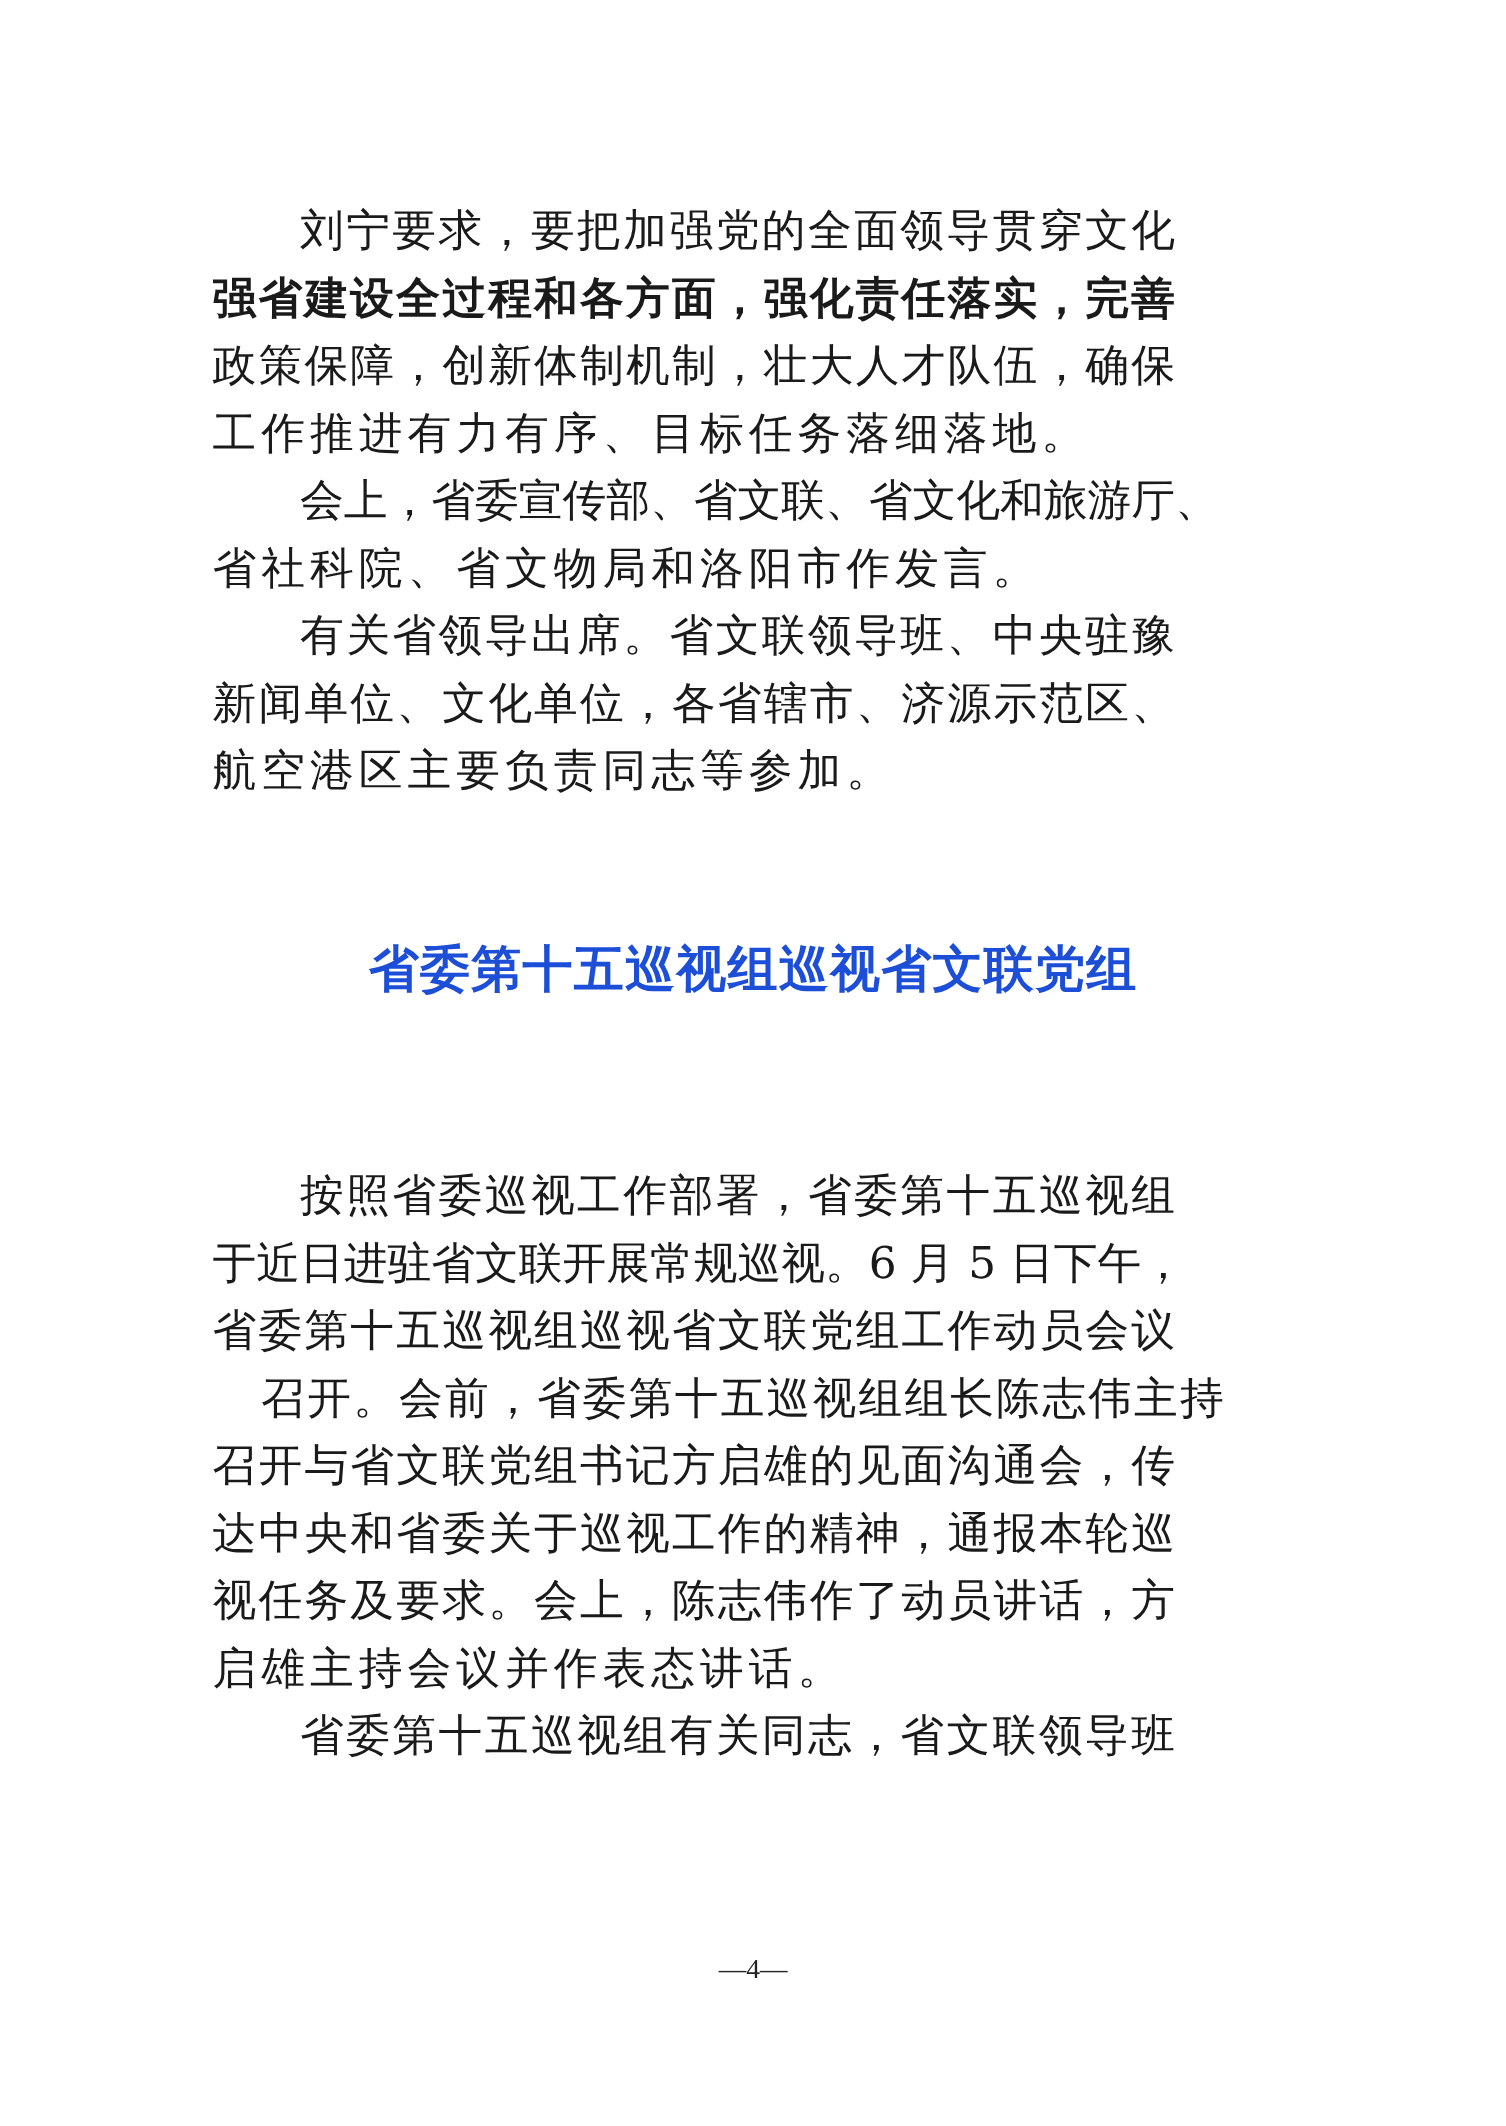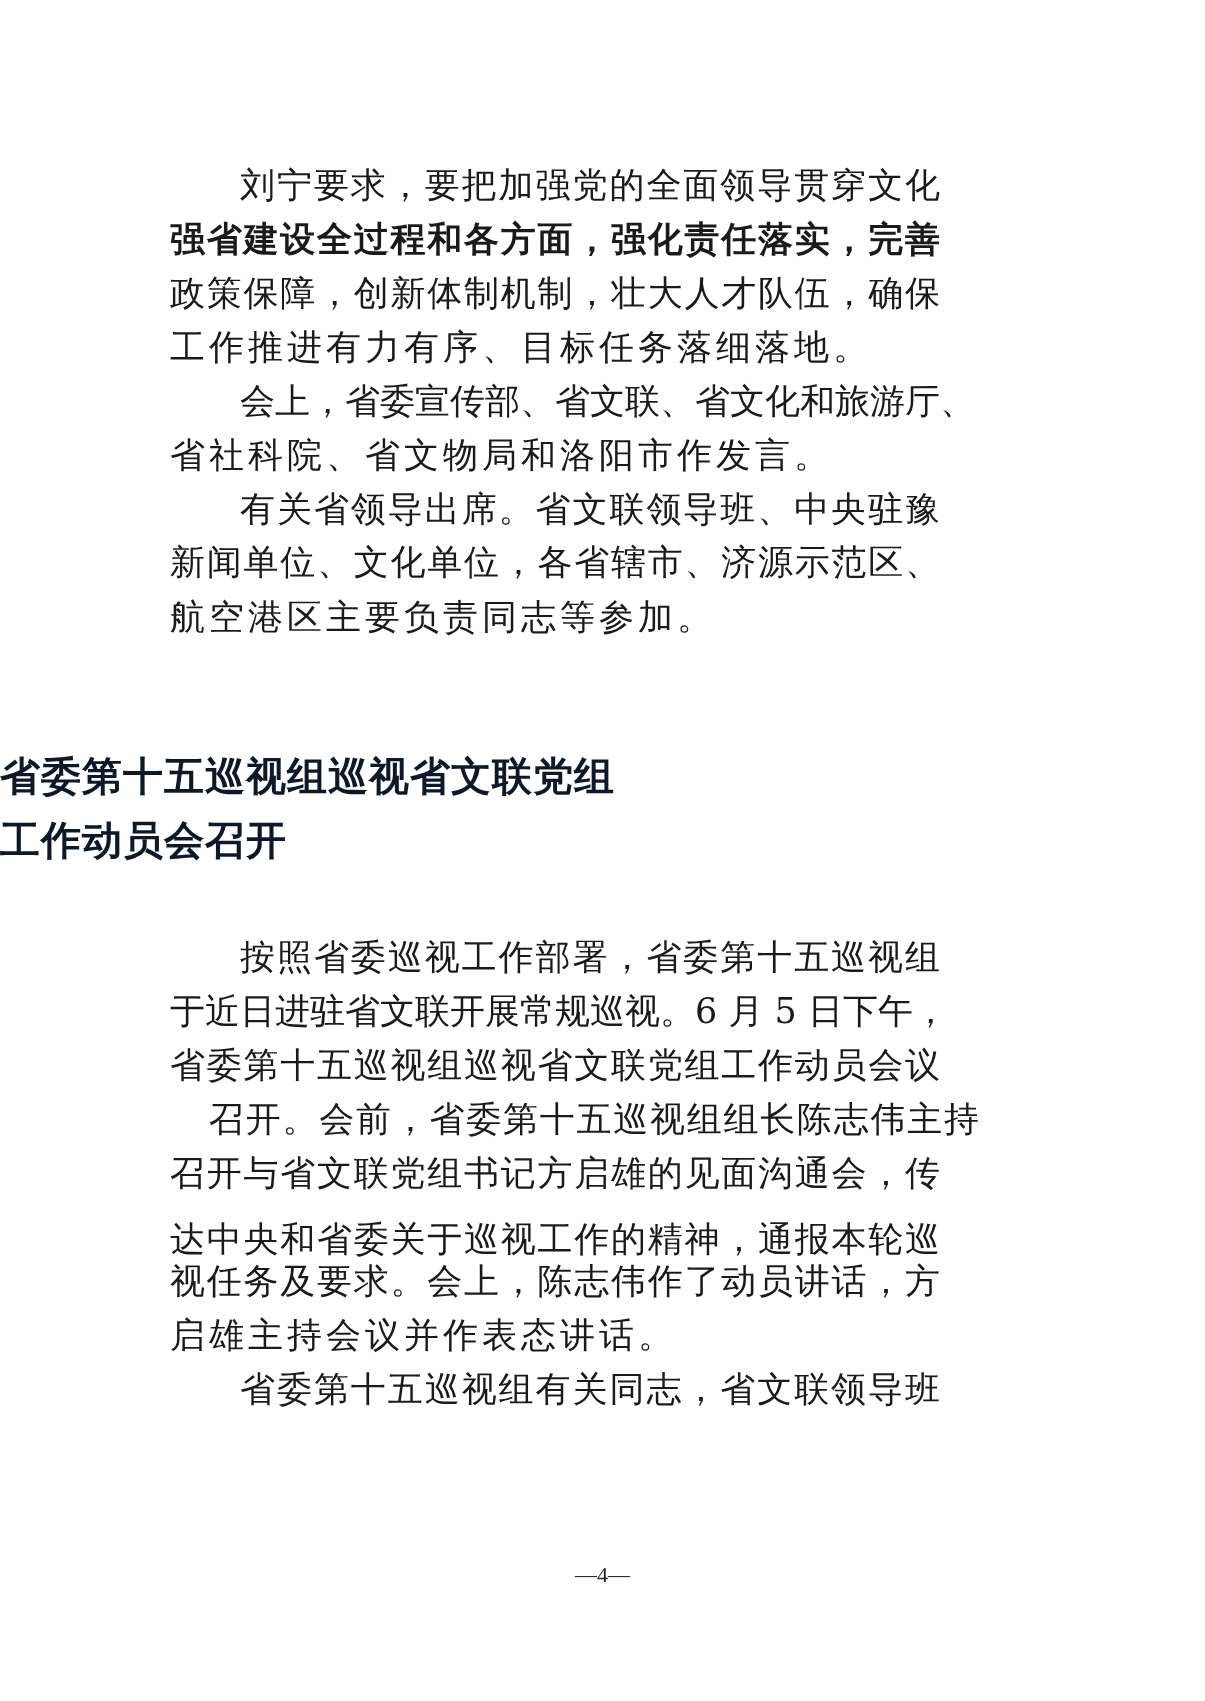--- a/index.html
+++ b/index.html
@@ -37,26 +37,26 @@
       width: 700px;
     }
     .line.last {
       text-align-last: left;
       letter-spacing: 4px;
     }
     .heading {
       position: absolute;
       left: 0;
       width: 1205px;
-      text-align: left;
+      text-align: center;
       font-family: "DejaVu Sans", "Liberation Sans", sans-serif;
       font-weight: bold;
       font-size: 40px;
       line-height: 48px;
-      color: #0f172a;
+      color: #1d4ed8;
       letter-spacing: 1px;
     }
     .page-number {
       position: absolute;
       left: 0;
       width: 1205px;
       top: 1562px;
       text-align: center;
       font-size: 22px;
       line-height: 26px;
@@ -81,29 +81,28 @@
     <div class="line last" style="top:435px;">省社科院、省文物局和洛阳市作发言。</div>
   </div>
 
   <div>
     <div class="line indent" style="top:489px;">有关省领导出席。省文联领导班、中央驻豫</div>
     <div class="line" style="top:543px;font-family:Liberation Serif, serif;">新闻单位、文化单位，各省辖市、济源示范区、</div>
     <div class="line last" style="top:597px;">航空港区主要负责同志等参加。</div>
   </div>
 
   <div class="heading" style="top:752px;">省委第十五巡视组巡视省文联党组</div>
-  <div class="heading" style="top:816px;">工作动员会召开</div>
 
   <div>
     <div class="line indent" style="top:937px;">按照省委巡视工作部署，省委第十五巡视组</div>
     <div class="line" style="top:991px;">于近日进驻省文联开展常规巡视。6 月 5 日下午，</div>
     <div class="line" style="top:1045px;">省委第十五巡视组巡视省文联党组工作动员会议</div>
     <div class="line" style="top:1099px;margin-left:39px;">召开。会前，省委第十五巡视组组长陈志伟主持</div>
     <div class="line" style="top:1153px;">召开与省文联党组书记方启雄的见面沟通会，传</div>
-    <div class="line" style="top:1207px;margin-top:12px;">达中央和省委关于巡视工作的精神，通报本轮巡</div>
+    <div class="line" style="top:1207px;">达中央和省委关于巡视工作的精神，通报本轮巡</div>
     <div class="line" style="top:1261px;">视任务及要求。会上，陈志伟作了动员讲话，方</div>
     <div class="line last" style="top:1315px;">启雄主持会议并作表态讲话。</div>
   </div>
 
   <div>
     <div class="line indent" style="top:1369px;">省委第十五巡视组有关同志，省文联领导班</div>
   </div>
 
   <div class="page-number">—4—</div>
 

